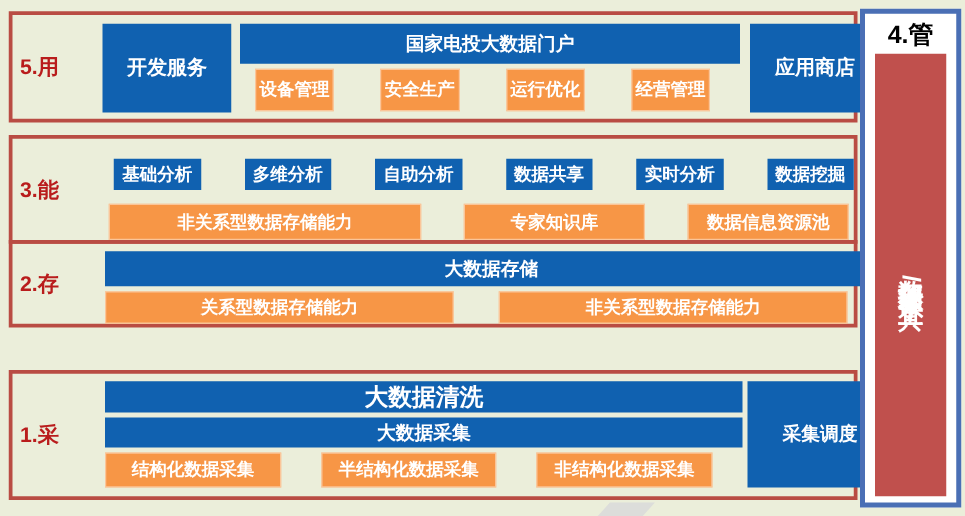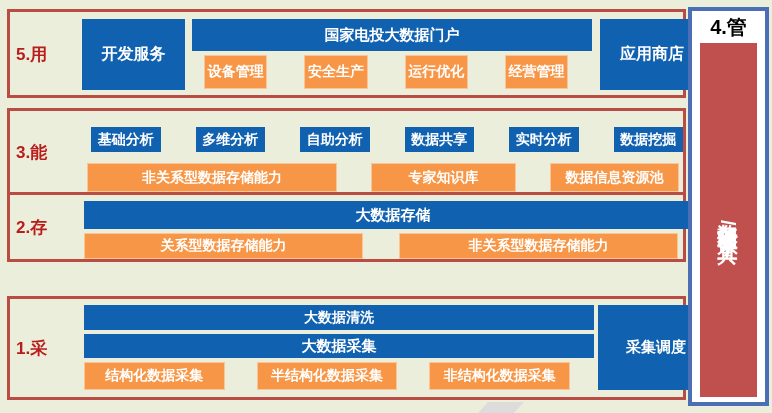--- a/index.html
+++ b/index.html
@@ -36,21 +36,21 @@
   
   .ana-row{left:57px; top:16px; width:616px; height:25px; gap:11px;}
   .plat-row{left:53px; top:52px; width:616px; height:29px; gap:10px;}
   .plat-row .w-a{flex:0 0 250px;} .plat-row .w-b{flex:0 0 145px;} .plat-row .w-c{flex:1;}
 
   
   .sto-main{position:absolute; left:50px; top:6px; width:618px; height:28px; font-size:15px;}
   .sto-row{left:50px; top:38px; width:618px; height:26px; gap:12px;}
 
   
-  .clean-bar{position:absolute; left:50px; top:6px; width:510px; height:25px; font-size:14px;}
+  .clean-bar{position:absolute; left:50px; top:6px; width:510px; height:25px; font-size:19px;}
   .collect-bar{position:absolute; left:50px; top:35px; width:510px; height:24px; font-size:15px;}
   .types-row{left:50px; top:63px; width:510px; height:28px; gap:8px;border-radius:12px;}
   .schedule-box{position:absolute; left:564px; top:6px; width:116px; height:85px; font-size:15px;}
 
   
   .panel{position:absolute; left:688px; top:7px; width:81px; height:399px;
     background:#fff; border:4px solid var(--panel-border);}
   .panel-label{position:absolute; top:3px; left:0; width:100%; text-align:center;
     font-size:20px; font-weight:bold; color:#000;}
   .panel-fill{position:absolute; left:8px; top:32px; width:57px; height:354px;

